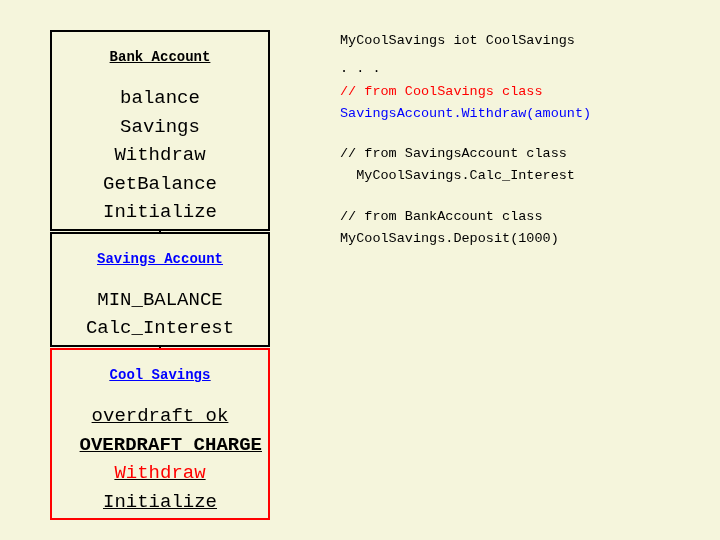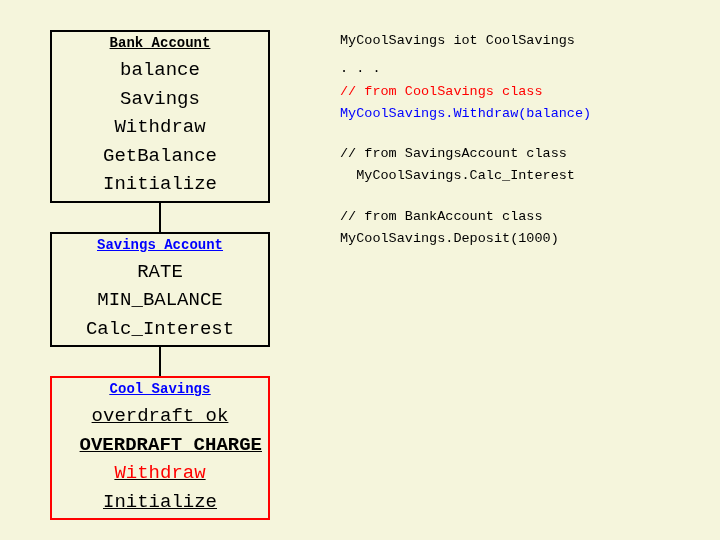--- a/index.html
+++ b/index.html
@@ -44,21 +44,21 @@
       border: 2px solid black;
       background: #f5f5dc;
       text-align: center;
       width: 220px;
     }
 
     .class-box .class-name {
       font-weight: bold;
       font-size: 14px;
       text-decoration: underline;
-      padding: 3px 6px;
+      padding: 17px 6px;
     }
 
     .class-box .class-members {
       font-size: 19px;
       padding: 2px 6px;
       line-height: 1.5;
     }
 
     
     .connector {
@@ -124,21 +124,20 @@
         <div>GetBalance</div>
         <div>Initialize</div>
       </div>
     </div>
 
     <div class="connector" style="height:30px;"></div>
 
     <div class="class-box">
       <div class="class-name blue-text">Savings Account</div>
       <div class="class-members">
-        <div>RATE</div>
         <div>MIN_BALANCE</div>
         <div>Calc_Interest</div>
       </div>
     </div>
 
     <div class="connector" style="height:30px;"></div>
 
     <div class="class-box cool-savings-box">
       <div class="class-name blue-text">Cool Savings</div>
       <div class="class-members">
@@ -153,21 +152,21 @@
 
   <div class="code-column">
 
     <div class="code-section">
       <div class="code-line code-black">MyCoolSavings iot CoolSavings</div>
     </div>
 
     <div class="code-section">
       <div class="code-line code-black">. . .</div>
       <div class="code-line code-red">// from CoolSavings class</div>
-      <div class="code-line code-blue">MyCoolSavings.Withdraw(balance)</div>
+      <div class="code-line code-blue">SavingsAccount.Withdraw(amount)</div>
     </div>
 
     <div class="code-section" style="margin-top: 18px;">
       <div class="code-line code-black">// from SavingsAccount class</div>
       <div class="code-line code-black">  MyCoolSavings.Calc_Interest</div>
     </div>
 
     <div class="code-section" style="margin-top: 18px;">
       <div class="code-line code-black">// from BankAccount class</div>
       <div class="code-line code-black">MyCoolSavings.Deposit(1000)</div>

